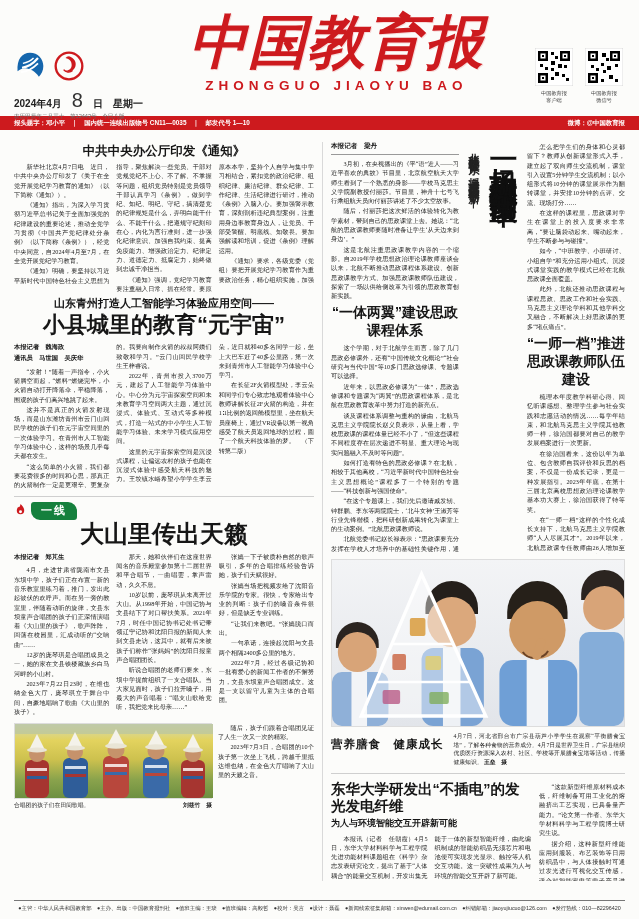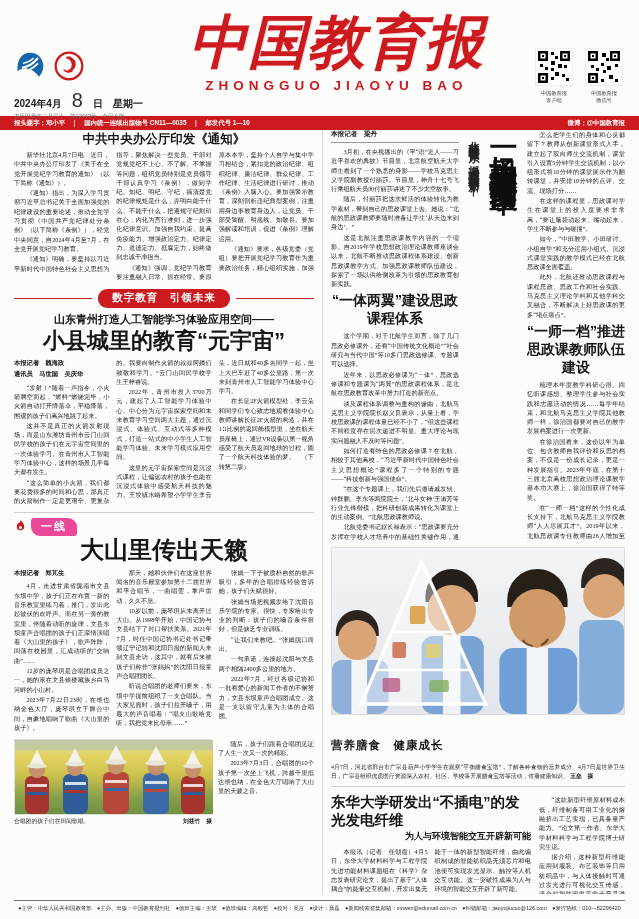--- a/index.html
+++ b/index.html
@@ -19,21 +19,21 @@
   .masthead-pinyin{font-size:13.5px;font-weight:800;color:#cd1a1e;letter-spacing:5px;
                    font-family:"Liberation Sans",sans-serif;margin-top:-4px;}
   .header-right{width:118px;padding-top:44px;display:flex;gap:8px;justify-content:flex-end;}
   .qr-box{width:42px;text-align:center;}
   .qr-label{font-size:5.2px;color:#444;line-height:1.35;font-family:"Liberation Sans",sans-serif;}
   
   .info-bar{height:14px;background:#cd1a1e;color:#fff;font-size:6.4px;display:flex;
             justify-content:space-between;align-items:center;padding:0 14px;
             font-family:"Liberation Sans",sans-serif;font-weight:700;}
   
-  .content{padding:0 14px 0;}
+  .content{padding:12px 14px 0;}
   .main-row{display:flex;}
   .left-col{width:300px;padding-right:8px;border-right:1px solid #d9d9d9;box-sizing:content-box;}
   .right-region{flex:1;padding-left:8px;min-width:0;}
   p{margin:0 0 1px;font-size:6.2px;line-height:1.5;text-indent:2em;text-align:justify;color:#1a1a1a;}
   .kicker1{font-size:12.5px;font-weight:700;text-align:center;margin:1px 0 2px;font-family:"Liberation Sans",sans-serif;}
   .headline1{font-size:25px;font-weight:900;text-align:center;letter-spacing:1px;line-height:1.12;
              margin-bottom:6px;font-family:"Liberation Sans",sans-serif;}
   .cols3{column-count:3;column-gap:7px;column-fill:auto;overflow:hidden;}
   .art1-body{height:132px;}
   .badge-divider{display:flex;align-items:center;gap:6px;margin:7px 0 4px;}
@@ -41,21 +41,21 @@
   .digital-badge{background:#cd1a1e;color:#fff;font-size:10.5px;font-weight:700;padding:2px 14px 3px;
                  border-radius:9px;font-family:"Liberation Sans",sans-serif;letter-spacing:1px;}
   .kicker2{font-size:11px;font-weight:700;text-align:center;margin:2px 0 1px;font-family:"Liberation Sans",sans-serif;}
   .headline2{font-size:22px;font-weight:900;text-align:center;line-height:1.15;margin-bottom:5px;
              font-family:"Liberation Sans",sans-serif;}
   .art2-body{height:148px;}
   .byline-block{font-size:6.3px;font-weight:700;line-height:1.7;margin-bottom:3px;
                 font-family:"Liberation Sans",sans-serif;}
   .section-rule{height:1px;background:#cfcfcf;margin:6px 0 5px;}
   .frontline-row{display:flex;align-items:center;gap:4px;margin:1px 0 1px;}
-  .frontline-label{background:#ec4899;color:#fff;font-weight:700;font-size:11px;padding:1px 10px 2px;
+  .frontline-label{background:#15803d;color:#fff;font-weight:700;font-size:11px;padding:1px 10px 2px;
                    border-radius:3px 9px 3px 9px;font-family:"Liberation Sans",sans-serif;letter-spacing:2px;}
   .headline4{font-size:24px;font-weight:900;text-align:center;margin:0 0 4px;line-height:1.1;
              font-family:"Liberation Sans",sans-serif;}
   .art4-body{height:166px;}
   .bottom-left-row{display:flex;gap:6px;margin-top:5px;}
   .photo-left{width:198px;}
   .photo-frame{border:1px solid #ddd;line-height:0;}
   .photo-caption{display:flex;justify-content:space-between;font-size:5.8px;margin-top:2px;color:#222;}
   .photo-credit{font-weight:700;}
   .side-col{flex:1;height:84px;overflow:hidden;min-width:0;}
@@ -66,29 +66,29 @@
              margin-bottom:4px;font-family:"Liberation Sans",sans-serif;}
   .sz-section{font-size:14px;font-weight:800;text-align:center;margin:4px 0 3px;
               font-family:"Liberation Sans",sans-serif;}
   .v-block{display:flex;padding:2px 6px 0 7px;}
   .v-kicker{writing-mode:vertical-rl;font-size:11px;font-weight:700;letter-spacing:1.5px;color:#222;
             height:330px;font-family:"Liberation Sans",sans-serif;}
   .v-headline{writing-mode:vertical-rl;font-size:28px;font-weight:900;letter-spacing:3px;color:#0f0f0f;
               height:404px;margin-left:5px;line-height:1.25;font-family:"Liberation Sans",sans-serif;}
   .sz-colB{flex:1;overflow:hidden;min-width:0;}
   .photo-mid{margin-top:5px;}
-  .caption-row{display:flex;gap:10px;margin:18px 0 3px;align-items:flex-start;flex-direction:column;}
+  .caption-row{display:flex;gap:10px;margin:5px 0 3px;align-items:flex-start;}
   .nutrition-title{font-size:11.5px;font-weight:800;white-space:nowrap;margin-top:5px;letter-spacing:1px;
                    font-family:"Liberation Sans",sans-serif;}
   .nutrition-caption{font-size:5.8px;line-height:1.5;text-align:justify;color:#222;flex:1;text-indent:0;}
   .donghua-row{display:flex;gap:8px;margin-top:3px;height:102px;overflow:hidden;}
   .dh-left{width:200px;}
   .dh-headline{font-size:14.5px;font-weight:900;text-align:left;line-height:1.2;margin:2px 0 1px;
                font-family:"Liberation Sans",sans-serif;}
-  .dh-subhead{font-size:9px;font-weight:700;text-align:right;margin-bottom:4px;
+  .dh-subhead{font-size:9px;font-weight:700;text-align:left;margin-bottom:4px;
               font-family:"Liberation Sans",sans-serif;}
   .dh-body{column-count:2;column-gap:7px;column-fill:auto;height:60px;overflow:hidden;}
   .dh-right{flex:1;padding-top:3px;overflow:hidden;min-width:0;}
   
   .page-footer{position:absolute;left:14px;right:14px;bottom:7px;border-top:1px solid #777;
                padding-top:4px;text-align:center;font-size:5.4px;color:#333;
                font-family:"Liberation Sans",sans-serif;}
 </style>
 </head>
 <body>
@@ -208,25 +208,20 @@
           <div class="kicker1">中共中央办公厅印发《通知》</div>
           <div class="cols3 art1-body">
               <p>新华社北京4月7日电　近日，中共中央办公厅印发了《关于在全党开展党纪学习教育的通知》（以下简称《通知》）。</p>
               <p>《通知》指出，为深入学习贯彻习近平总书记关于全面加强党的纪律建设的重要论述，推动全党学习贯彻《中国共产党纪律处分条例》（以下简称《条例》），经党中央同意，自2024年4月至7月，在全党开展党纪学习教育。</p>
               <p>《通知》明确，要坚持以习近平新时代中国特色社会主义思想为指导，聚焦解决一些党员、干部对党规党纪不上心、不了解、不掌握等问题，组织党员特别是党员领导干部认真学习《条例》，做到学纪、知纪、明纪、守纪，搞清楚党的纪律规矩是什么，弄明白能干什么、不能干什么，把遵规守纪刻印在心，内化为言行准则，进一步强化纪律意识、加强自我约束、提高免疫能力、增强政治定力、纪律定力、道德定力、抵腐定力，始终做到忠诚干净担当。</p>
               <p>《通知》强调，党纪学习教育要注重融入日常、抓在经常。要原原本本学，坚持个人自学与集中学习相结合，紧扣党的政治纪律、组织纪律、廉洁纪律、群众纪律、工作纪律、生活纪律进行研讨，推动《条例》入脑入心。要加强警示教育，深刻剖析违纪典型案例，注重用身边事教育身边人，让党员、干部受警醒、明底线、知敬畏。要加强解读和培训，促进《条例》理解运用。</p>
               <p>《通知》要求，各级党委（党组）要把开展党纪学习教育作为重要政治任务，精心组织实施，加强督促指导，坚决反对形式主义，防止“低级红”“高级黑”。</p>
             </div>
         </div>
 
-        <div class="badge-divider">
-          <div class="badge-rule"></div>
-          <div class="digital-badge">数字教育　引领未来</div>
-          <div class="badge-rule"></div>
-        </div>
 
         <div>
           <div class="kicker2">山东青州打造人工智能学习体验应用空间——</div>
           <div class="headline2">小县城里的教育“元宇宙”</div>
           <div class="cols3 art2-body">
             <div class="byline-block">
               <div>本报记者　魏海政</div>
               <div>通讯员　马世国　吴庆华</div>
             </div>
             <div>

